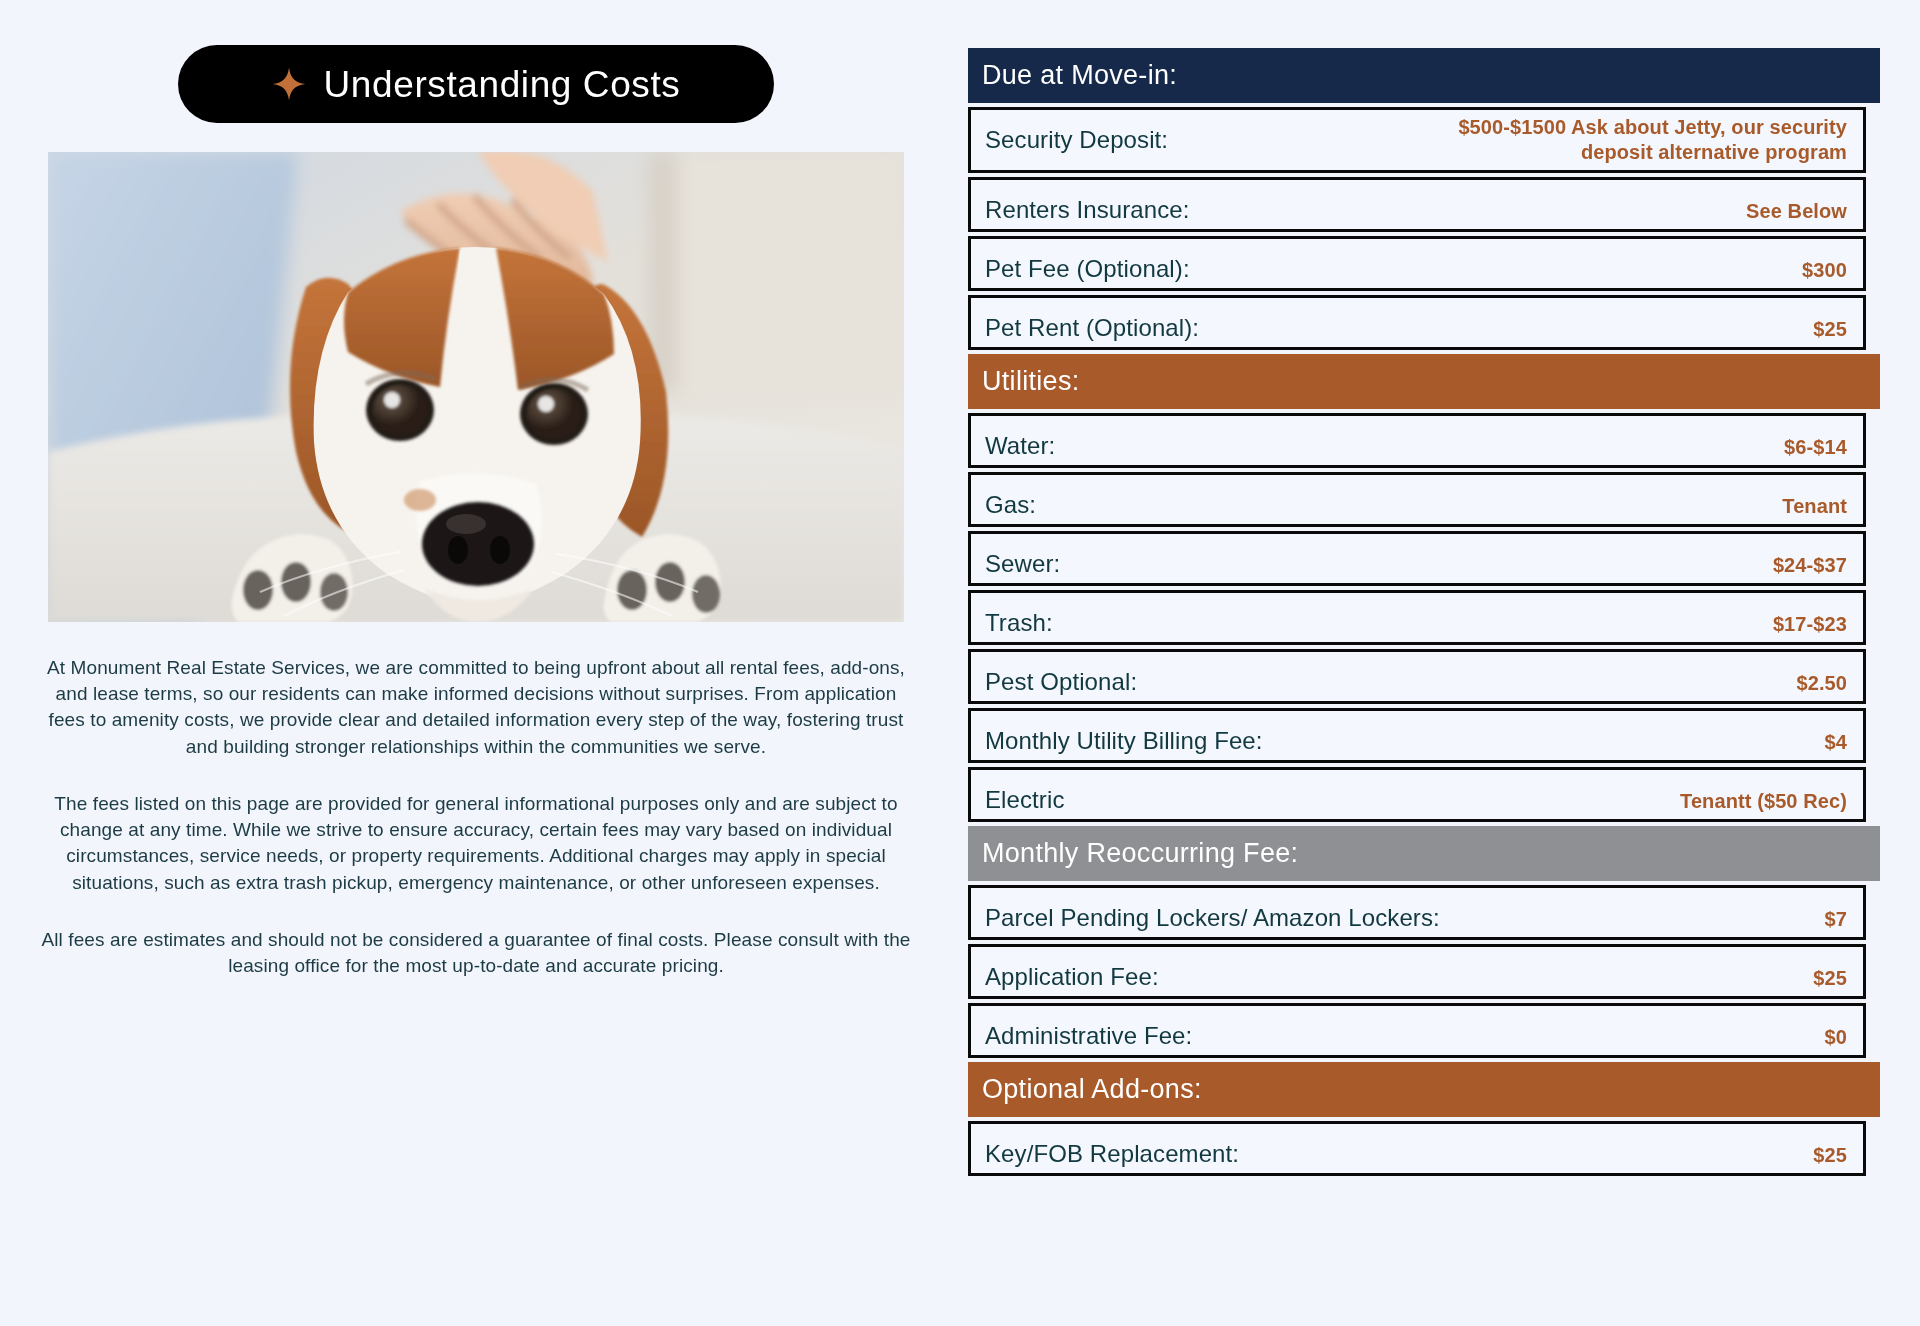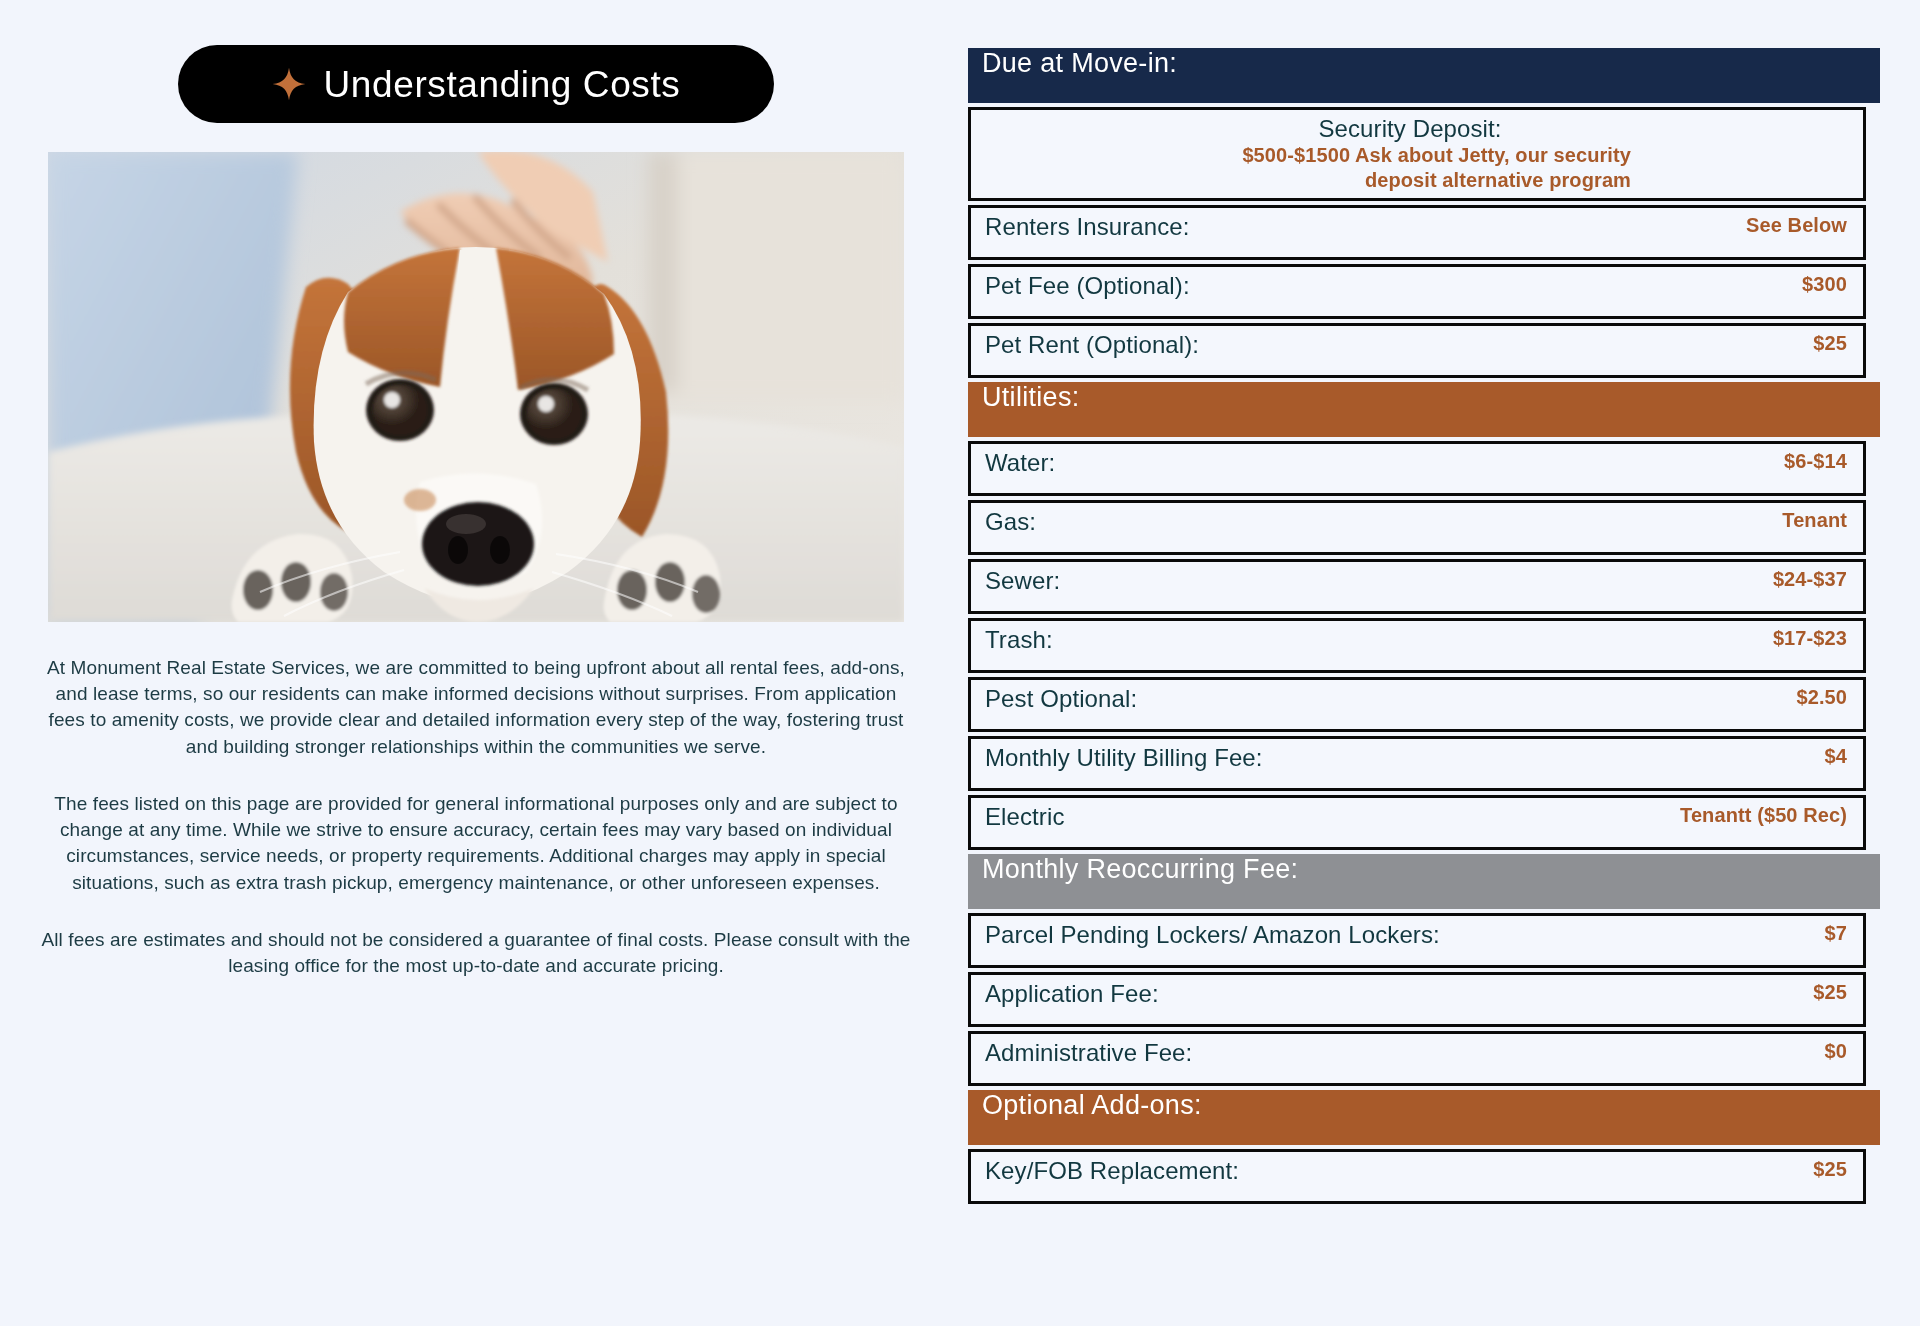--- a/index.html
+++ b/index.html
@@ -87,37 +87,37 @@
   .fee-table {
     position: absolute;
     left: 968px;
     top: 48px;
     width: 912px;
   }
 
   .section-head {
     height: 55px;
     display: flex;
-    align-items: flex-start;
+    align-items: center;
     padding: 0 0 0 14px;
     color: #ffffff;
     font-size: 27px;
     font-weight: 400;
     letter-spacing: 0.3px;
     margin-bottom: 4px;
   }
   .section-head.navy  { background: #17294a; }
   .section-head.rust  { background: #a85a2a; }
   .section-head.gray  { background: #8e9094; }
 
   .fee-row {
     position: relative;
     min-height: 55px;
     display: flex;
-    align-items: flex-start;
+    align-items: flex-end;
     justify-content: space-between;
     background: #f4f7fd;
     border: 3px solid #0a0a0a;
     padding: 5px 16px 5px 14px;
     margin-bottom: 4px;
     width: 898px;
   }
   .fee-row .fee-label {
     color: #123840;
     font-size: 24px;
@@ -127,21 +127,21 @@
     padding-right: 12px;
   }
   .fee-row .fee-value {
     color: #a85a2a;
     font-size: 20px;
     font-weight: 700;
     text-align: right;
     letter-spacing: 0.1px;
     line-height: 1.26;
   }
-  .fee-row.two-line { min-height: 66px; align-items: center; flex-direction: column; }
+  .fee-row.two-line { min-height: 66px; align-items: center; }
   .fee-row.two-line .fee-value { max-width: 430px; }
 </style>
 </head>
 <body>
 
 <div class="page">
 
   <div class="left-col">
 
     <div class="title-pill">

